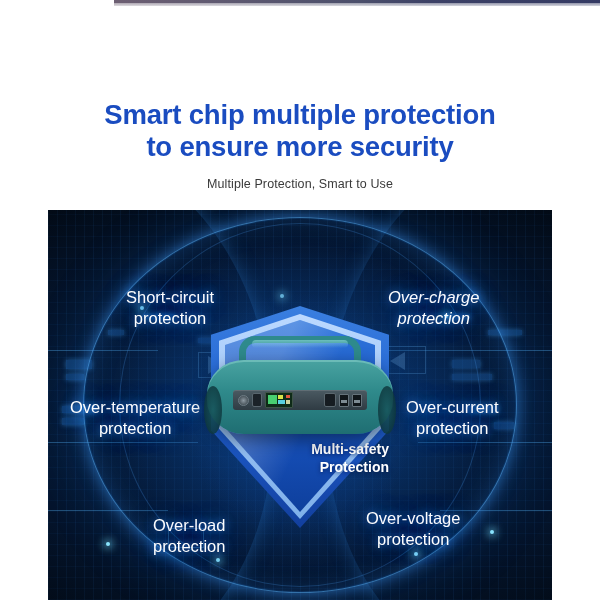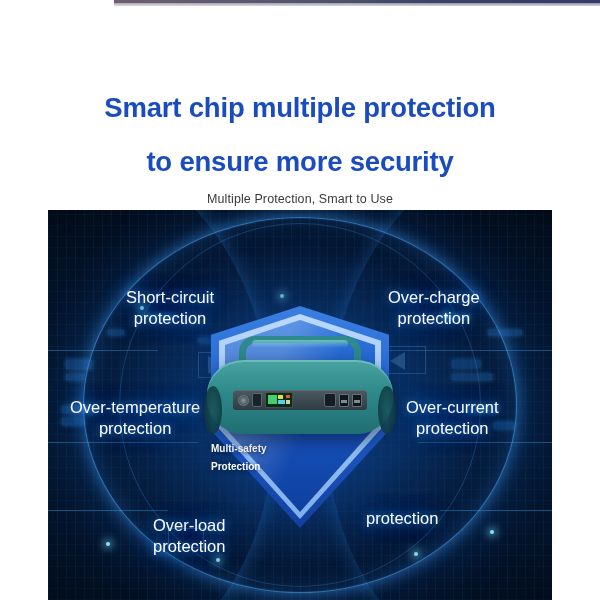--- a/index.html
+++ b/index.html
@@ -14,27 +14,27 @@
     position:absolute;left:0;top:0;width:600px;height:6px;
     background:linear-gradient(90deg,#ffffff 0 19%, #6d5f72 19%, #5c5870 40%, #4b4f6b 60%, #3c4166 72%, #343a63 100%);
   }
   .top-sliver .fade{
     position:absolute;left:0;top:3px;width:600px;height:5px;
     background:linear-gradient(180deg, rgba(255,255,255,.45), #fff);
   }
 
   
   .headings{
-    position:absolute;left:0;top:92px;width:600px;text-align:center;
+    position:absolute;left:0;top:99px;width:600px;text-align:center;
   }
   .h1{
     color:#1a4cc0;font-weight:bold;font-size:27.5px;line-height:32px;
     letter-spacing:-.2px;
   }
-  .h1 .l2{display:block;margin-top:22px;}
+  .h1 .l2{display:block;}
   .sub{
     margin-top:14px;color:#3a3a3a;font-size:12.5px;letter-spacing:.1px;
   }
 
   
   .hero{
     position:absolute;left:48px;top:210px;width:504px;height:390px;
     overflow:hidden;background:#0f766e;
   }
   .hero-bg{position:absolute;inset:0;}
@@ -115,21 +115,21 @@
 
   
   .lbl{
     position:absolute;color:#ffffff;font-size:16.5px;line-height:21px;
     text-shadow:0 0 10px rgba(60,150,255,.95),0 0 22px rgba(30,110,220,.75);
     white-space:nowrap;
   }
   .lbl span{display:block;}
 
   .lbl-sc {left:78px; top:77px;  text-align:center;}
-  .lbl-oc {left:340px;top:77px;  text-align:center;}
+  .lbl-oc {left:340px;top:77px;  text-align:center;font-style:italic;}
   .lbl-ot {left:22px; top:187px; text-align:center;}
   .lbl-ocu{left:358px;top:187px; text-align:center;}
   .lbl-ol {left:105px;top:305px; text-align:center;}
   .lbl-ov {left:318px;top:298px; text-align:center;}
 
   
   .shield-wrap{
     position:absolute;left:50%;top:96px;transform:translateX(-50%);
     width:178px;height:222px;
   }
@@ -156,22 +156,22 @@
     position:absolute;left:14px;top:14px;right:14px;bottom:16px;
     background:linear-gradient(180deg,#2f76dd 0%,#1a57c6 45%,#0e3f9c 100%);
     clip-path:polygon(50% 0%, 100% 13%, 100% 56%, 50% 100%, 0% 56%, 0% 13%);
   }
   .shield-sheen{
     position:absolute;left:14px;top:14px;right:14px;bottom:16px;
     background:linear-gradient(115deg,rgba(255,255,255,.22) 0 30%,rgba(255,255,255,0) 55%);
     clip-path:polygon(50% 0%, 100% 13%, 100% 56%, 50% 100%, 0% 56%, 0% 13%);
   }
   .shield-text{
-    position:absolute;left:0;right:0;top:134px;text-align:left;
-    color:#fff;font-weight:bold;font-size:10px;line-height:18px;
+    position:absolute;left:0;right:0;top:134px;text-align:right;
+    color:#fff;font-weight:bold;font-size:14px;line-height:18px;
     text-shadow:0 1px 4px rgba(0,20,70,.7);
   }
   .shield-text span{display:block;}
 
   
   .product{
     position:absolute;left:50%;top:128px;transform:translateX(-50%);
     width:186px;height:96px;
   }
   .handle{
@@ -333,20 +333,21 @@
     </div>
     <div class="lbl lbl-ocu">
       <span>Over-current</span>
       <span>protection</span>
     </div>
     <div class="lbl lbl-ol">
       <span>Over-load</span>
       <span>protection</span>
     </div>
     <div class="lbl lbl-ov">
+      <span>Over-voltage</span>
       <span>protection</span>
     </div>
 
     <div class="shield-wrap">
       <div class="shield-glow"></div>
       <div class="shield">
         <div class="shield-outer"></div>
         <div class="shield-ring"></div>
         <div class="shield-inner"></div>
         <div class="shield-sheen"></div>

